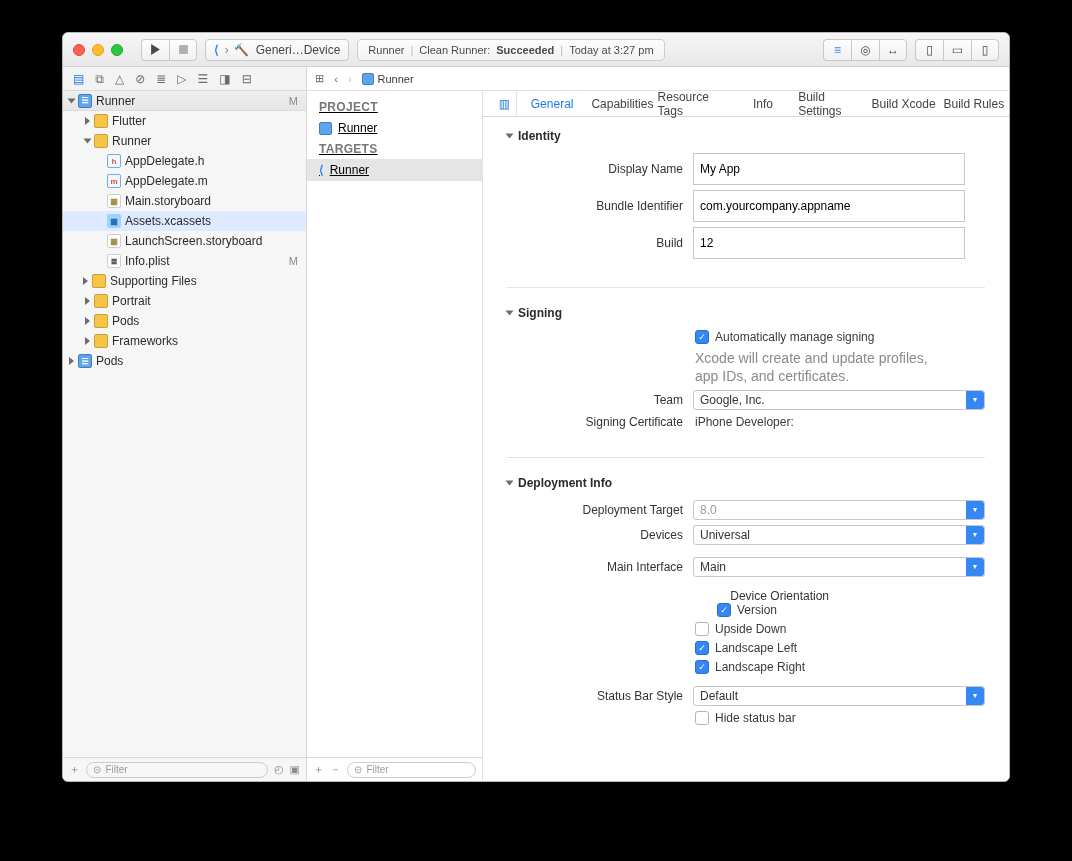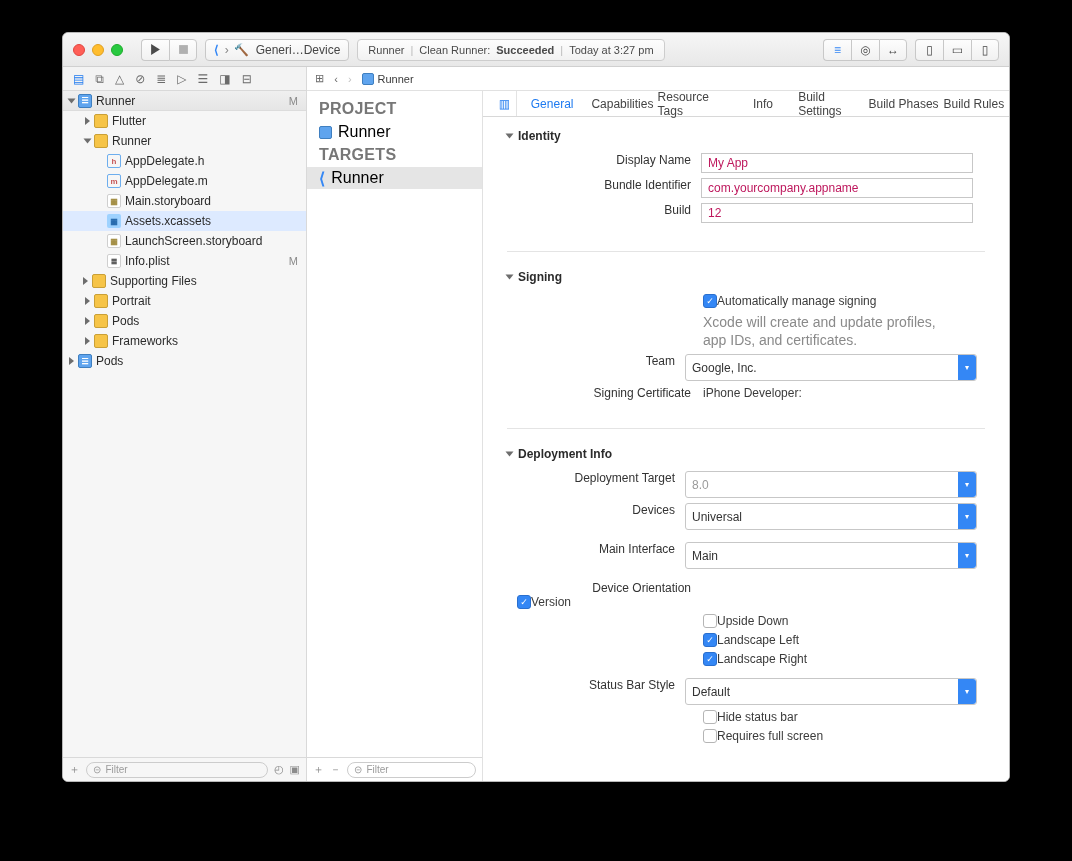--- a/index.html
+++ b/index.html
@@ -59,53 +59,53 @@
   .fi.asset { background:#9ed2ff; color:#2266aa; }
   .status-m { margin-left:auto; color:#8b8b8b; font-size:11px; }
   .nav-bottom { height:24px; border-top:1px solid #d9d9d9; display:flex; align-items:center; padding:0 6px; gap:6px; }
   .filter { flex:1; height:16px; border:1px solid #ccc; border-radius:8px; font-size:10px; padding:0 6px; display:flex; align-items:center; color:#9b9b9b; gap:4px;}
   .round-sm { font-size:11px; color:#8b8b8b; }
 
   .editor { flex:1; display:flex; min-width:0; background:#fff; }
   .editor-left { width:176px; border-right:1px solid #e1e1e1; display:flex; flex-direction:column; }
   .jumpbar { height:24px; display:flex; align-items:center; padding:0 8px; gap:10px; border-bottom:1px solid #e1e1e1; font-size:11px; }
   .crumb { display:flex; align-items:center; gap:4px; color:#3b3b3b; }
-  .list-section { padding:6px 0; font-size:16px; }
+  .list-section { padding:6px 0; font-size:12px;text-decoration:underline; }
   .list-hdr { padding:3px 12px; color:#777; font-weight:600; letter-spacing:0.3px; }
   .list-item { display:flex; align-items:center; gap:6px; height:22px; padding:0 12px; }
   .list-item.selected { background:#e5e5e5; }
   .editor-left-bottom { margin-top:auto; height:24px; border-top:1px solid #d9d9d9; display:flex; align-items:center; padding:0 6px; gap:6px; }
 
   .editor-main { flex:1; display:flex; flex-direction:column; min-width:0; }
   .tabs {
     height:26px; border-bottom:1px solid #d8d8d8; display:flex; align-items:stretch; font-size:12px;
     padding-left:10px;
   }
   .tabs .ico { width:24px; display:flex;align-items:center;justify-content:center; color:#1e7af0; border-right:1px solid #e3e3e3; }
   .tabs .tab { flex:1; display:flex;align-items:center;justify-content:center; color:#444; cursor:default; }
   .tabs .tab.active { color:#1e7af0; }
   .panel { flex:1; overflow:auto; padding:12px 24px 20px 24px; font-size:12px; color:#333; }
   .section { margin-bottom:28px; }
   .sec-head { display:flex; align-items:center; gap:6px; font-weight:600; color:#2b2b2b; margin-bottom:10px; }
   .sec-head .disc { transform:rotate(90deg); }
-  .formrow { display:flex; margin:5px 8px; }
+  .formrow { display:flex; align-items:center; margin:5px 0; }
   .formrow label { width:186px; text-align:right; padding-right:10px; color:#333; font-size:12px;}
   .txt {
-    flex:0 0 272px; height:20px; border:1px solid #c7c7c7; border-radius:0; padding:0 6px; font-size:12px;
-    background:#fff; color:#be185d;
+    flex:0 0 272px; height:32px; border:1px solid #c7c7c7; border-radius:0; padding:0 6px; font-size:12px;
+    background:#fff; color:#000000;
   }
   .sel {
-    flex:0 0 292px; height:27px; border:1px solid #c7c7c7; border-radius:3px; padding:0 6px; font-size:12px;
+    flex:0 0 292px; height:20px; border:1px solid #c7c7c7; border-radius:3px; padding:0 6px; font-size:12px;
     background:#fff; display:flex; align-items:center; position:relative;
   }
   .sel .arrow {
     position:absolute; right:0; top:0; width:18px; height:100%; background:#3487f5; border-top-right-radius:3px; border-bottom-right-radius:3px;
     display:flex;align-items:center;justify-content:center; color:#fff; font-size:8px; line-height:1;
   }
-  .static { flex:1; color:#3b3b3b; padding-left:2px; display:flex; align-items:center; }
+  .static { flex:1; color:#3b3b3b; padding-left:2px; display:flex; align-items:center; gap:6px; }
   .note { color:#8a8a8a; font-size:14px; line-height:1.3; }
   .cb { width:14px; height:14px; border:1px solid #b5b5b5; border-radius:3px; display:inline-flex; align-items:center;justify-content:center; background:#fff; font-size:9px; color:#fff;}
   .cb.checked { background:#3487f5; border-color:#2a6fce; }
   .cb.checked::after { content:"✓"; }
   .divider { height:1px; background:#e4e4e4; margin:18px 0; }
   svg.glyph { width:11px; height:11px; }
 </style>
 </head>
 <body>
 
@@ -288,21 +288,21 @@
           </div>
 
           <div class="editor-main">
             <div class="tabs">
               <div class="ico">▥</div>
               <div class="tab active">General</div>
               <div class="tab">Capabilities</div>
               <div class="tab">Resource Tags</div>
               <div class="tab">Info</div>
               <div class="tab">Build Settings</div>
-              <div class="tab">Build Phases</div>
+              <div class="tab">Build Xcode</div>
               <div class="tab">Build Rules</div>
             </div>
 
             <div class="panel">
 
               <div class="section">
                 <div class="sec-head">
                     <span class="disc"></span>
                     <span>Identity</span>
                   </div>
@@ -412,27 +412,20 @@
                     <span class="arrow">▾</span>
                   </div>
                 </div>
                 <div class="formrow">
                     <label></label>
                   <div class="static">
                     <span class="cb"></span>
                     <span>Hide status bar</span>
                   </div>
                 </div>
-                <div class="formrow">
-                    <label></label>
-                  <div class="static">
-                    <span class="cb"></span>
-                    <span>Requires full screen</span>
-                  </div>
-                </div>
               </div>
             </div>
           </div>
         </div>
       </div>
     </div>
   </div>
 </div>
 
 </body></html>

